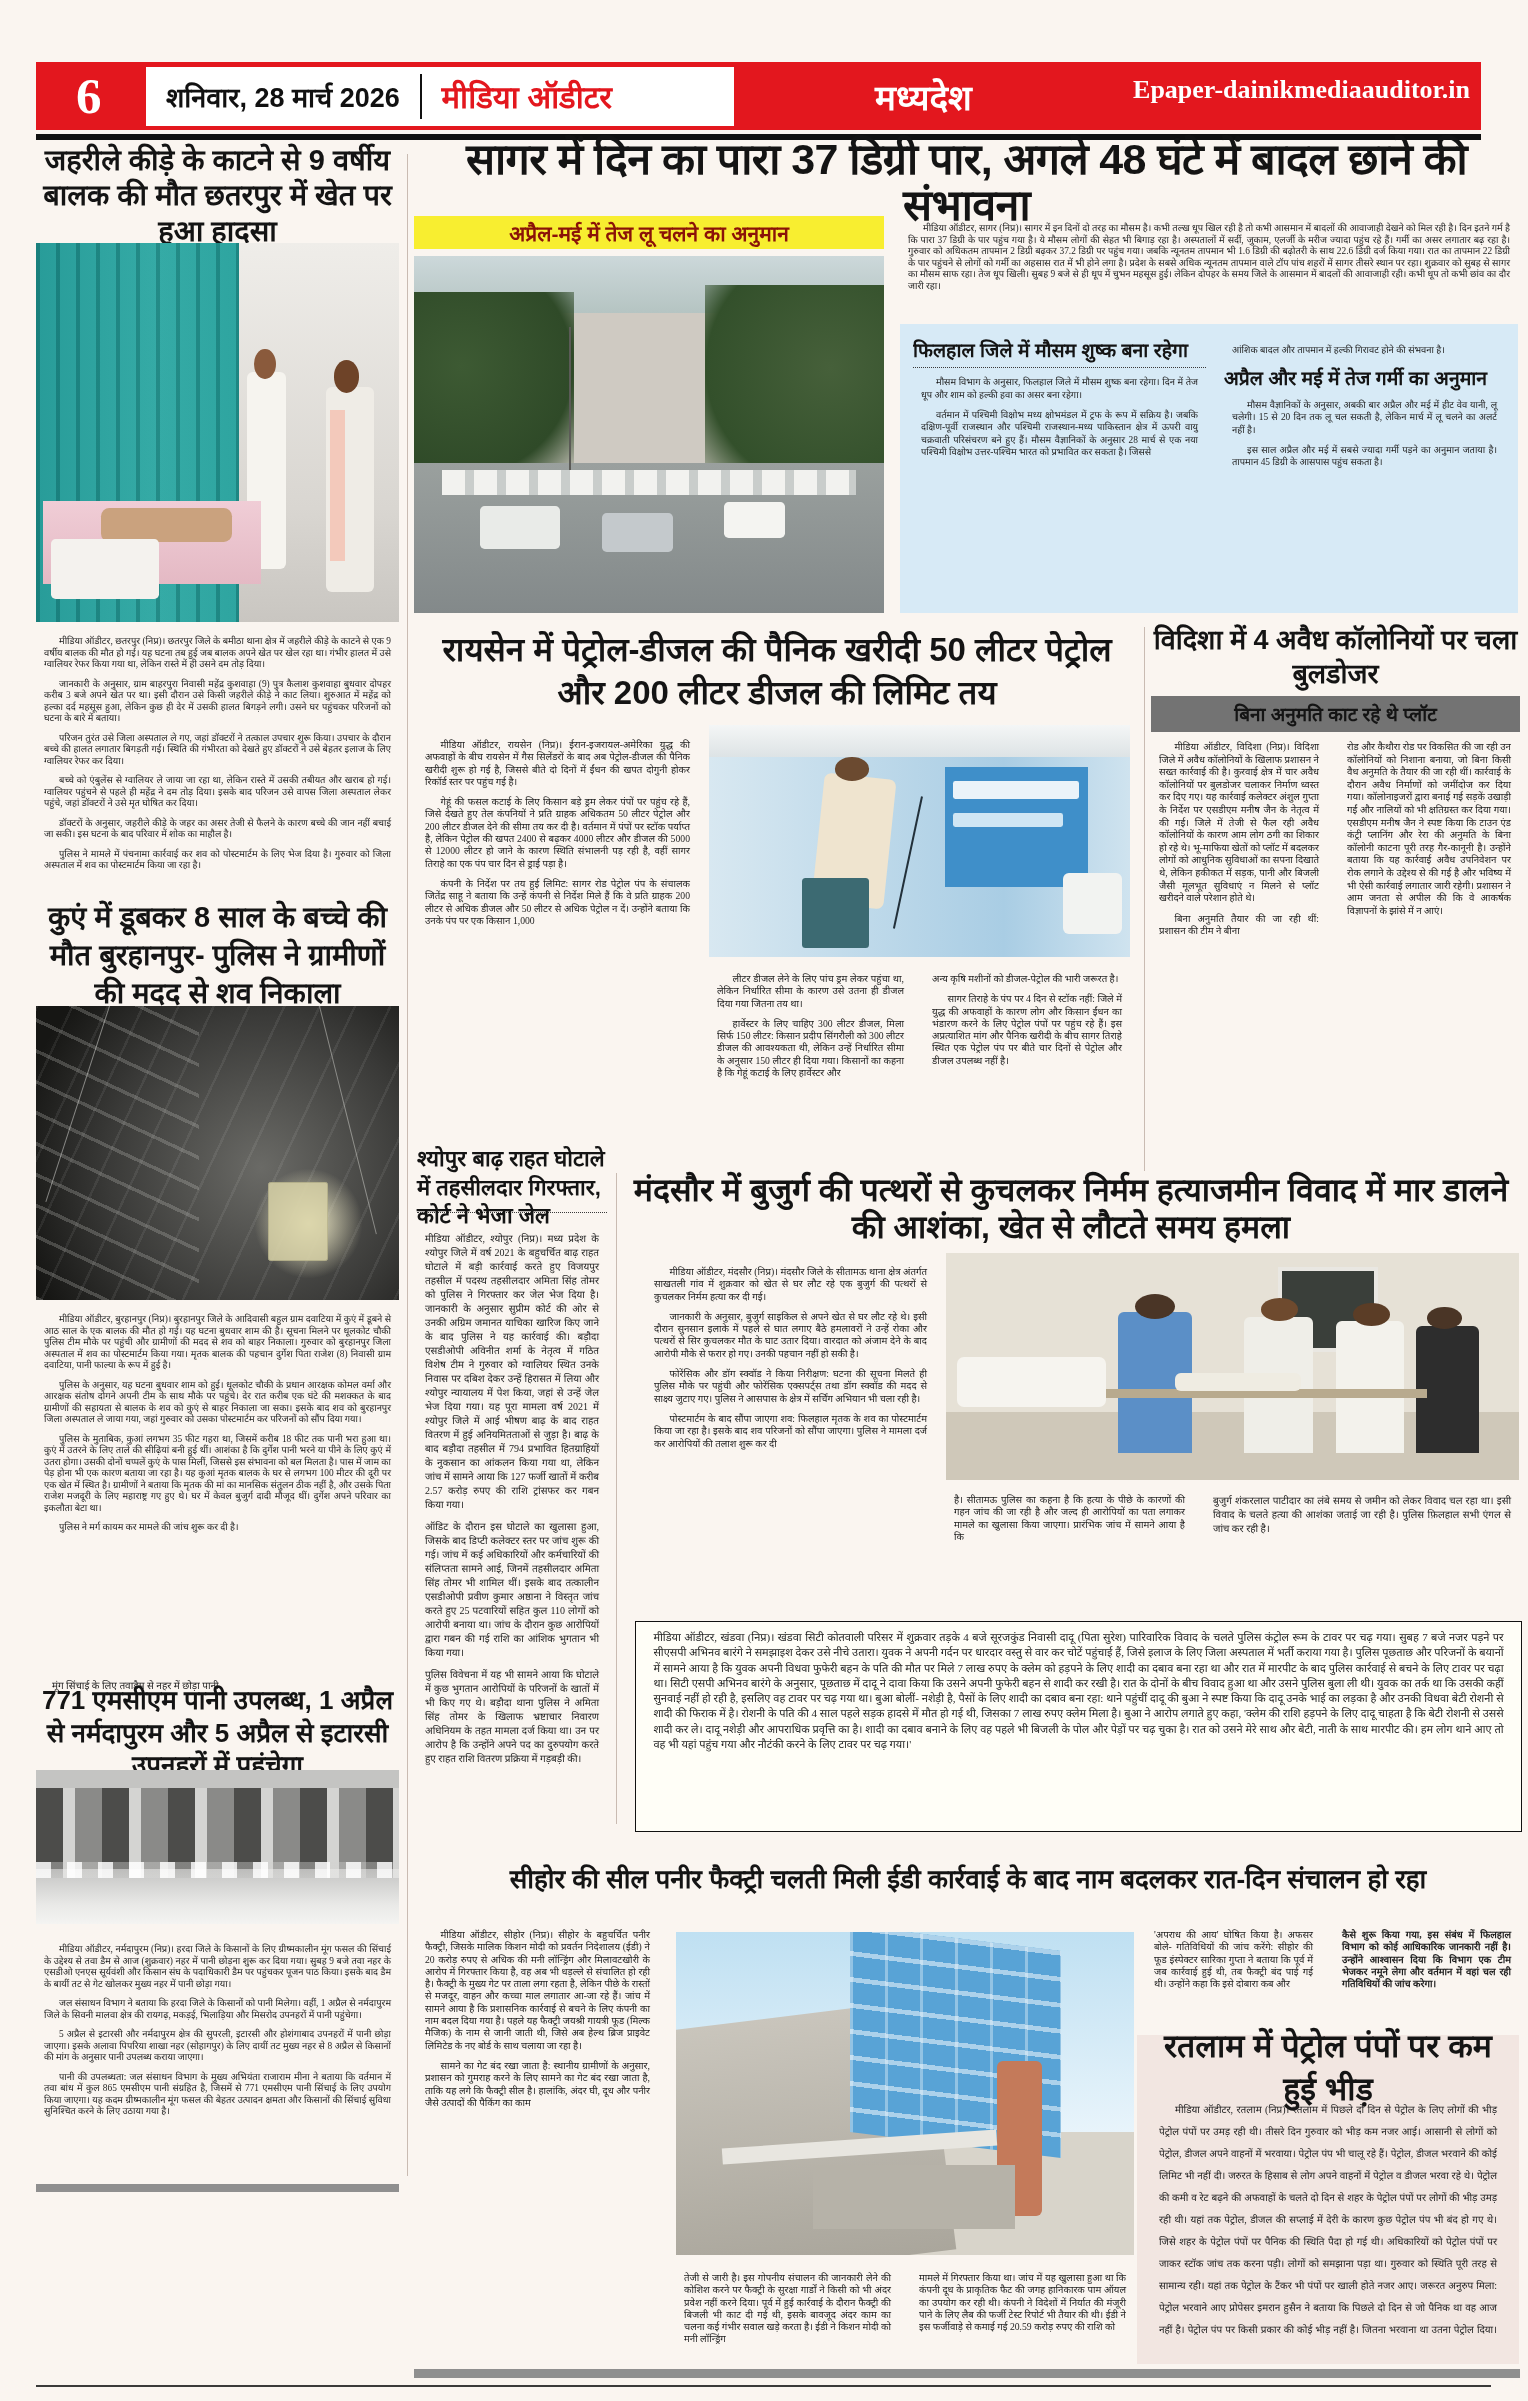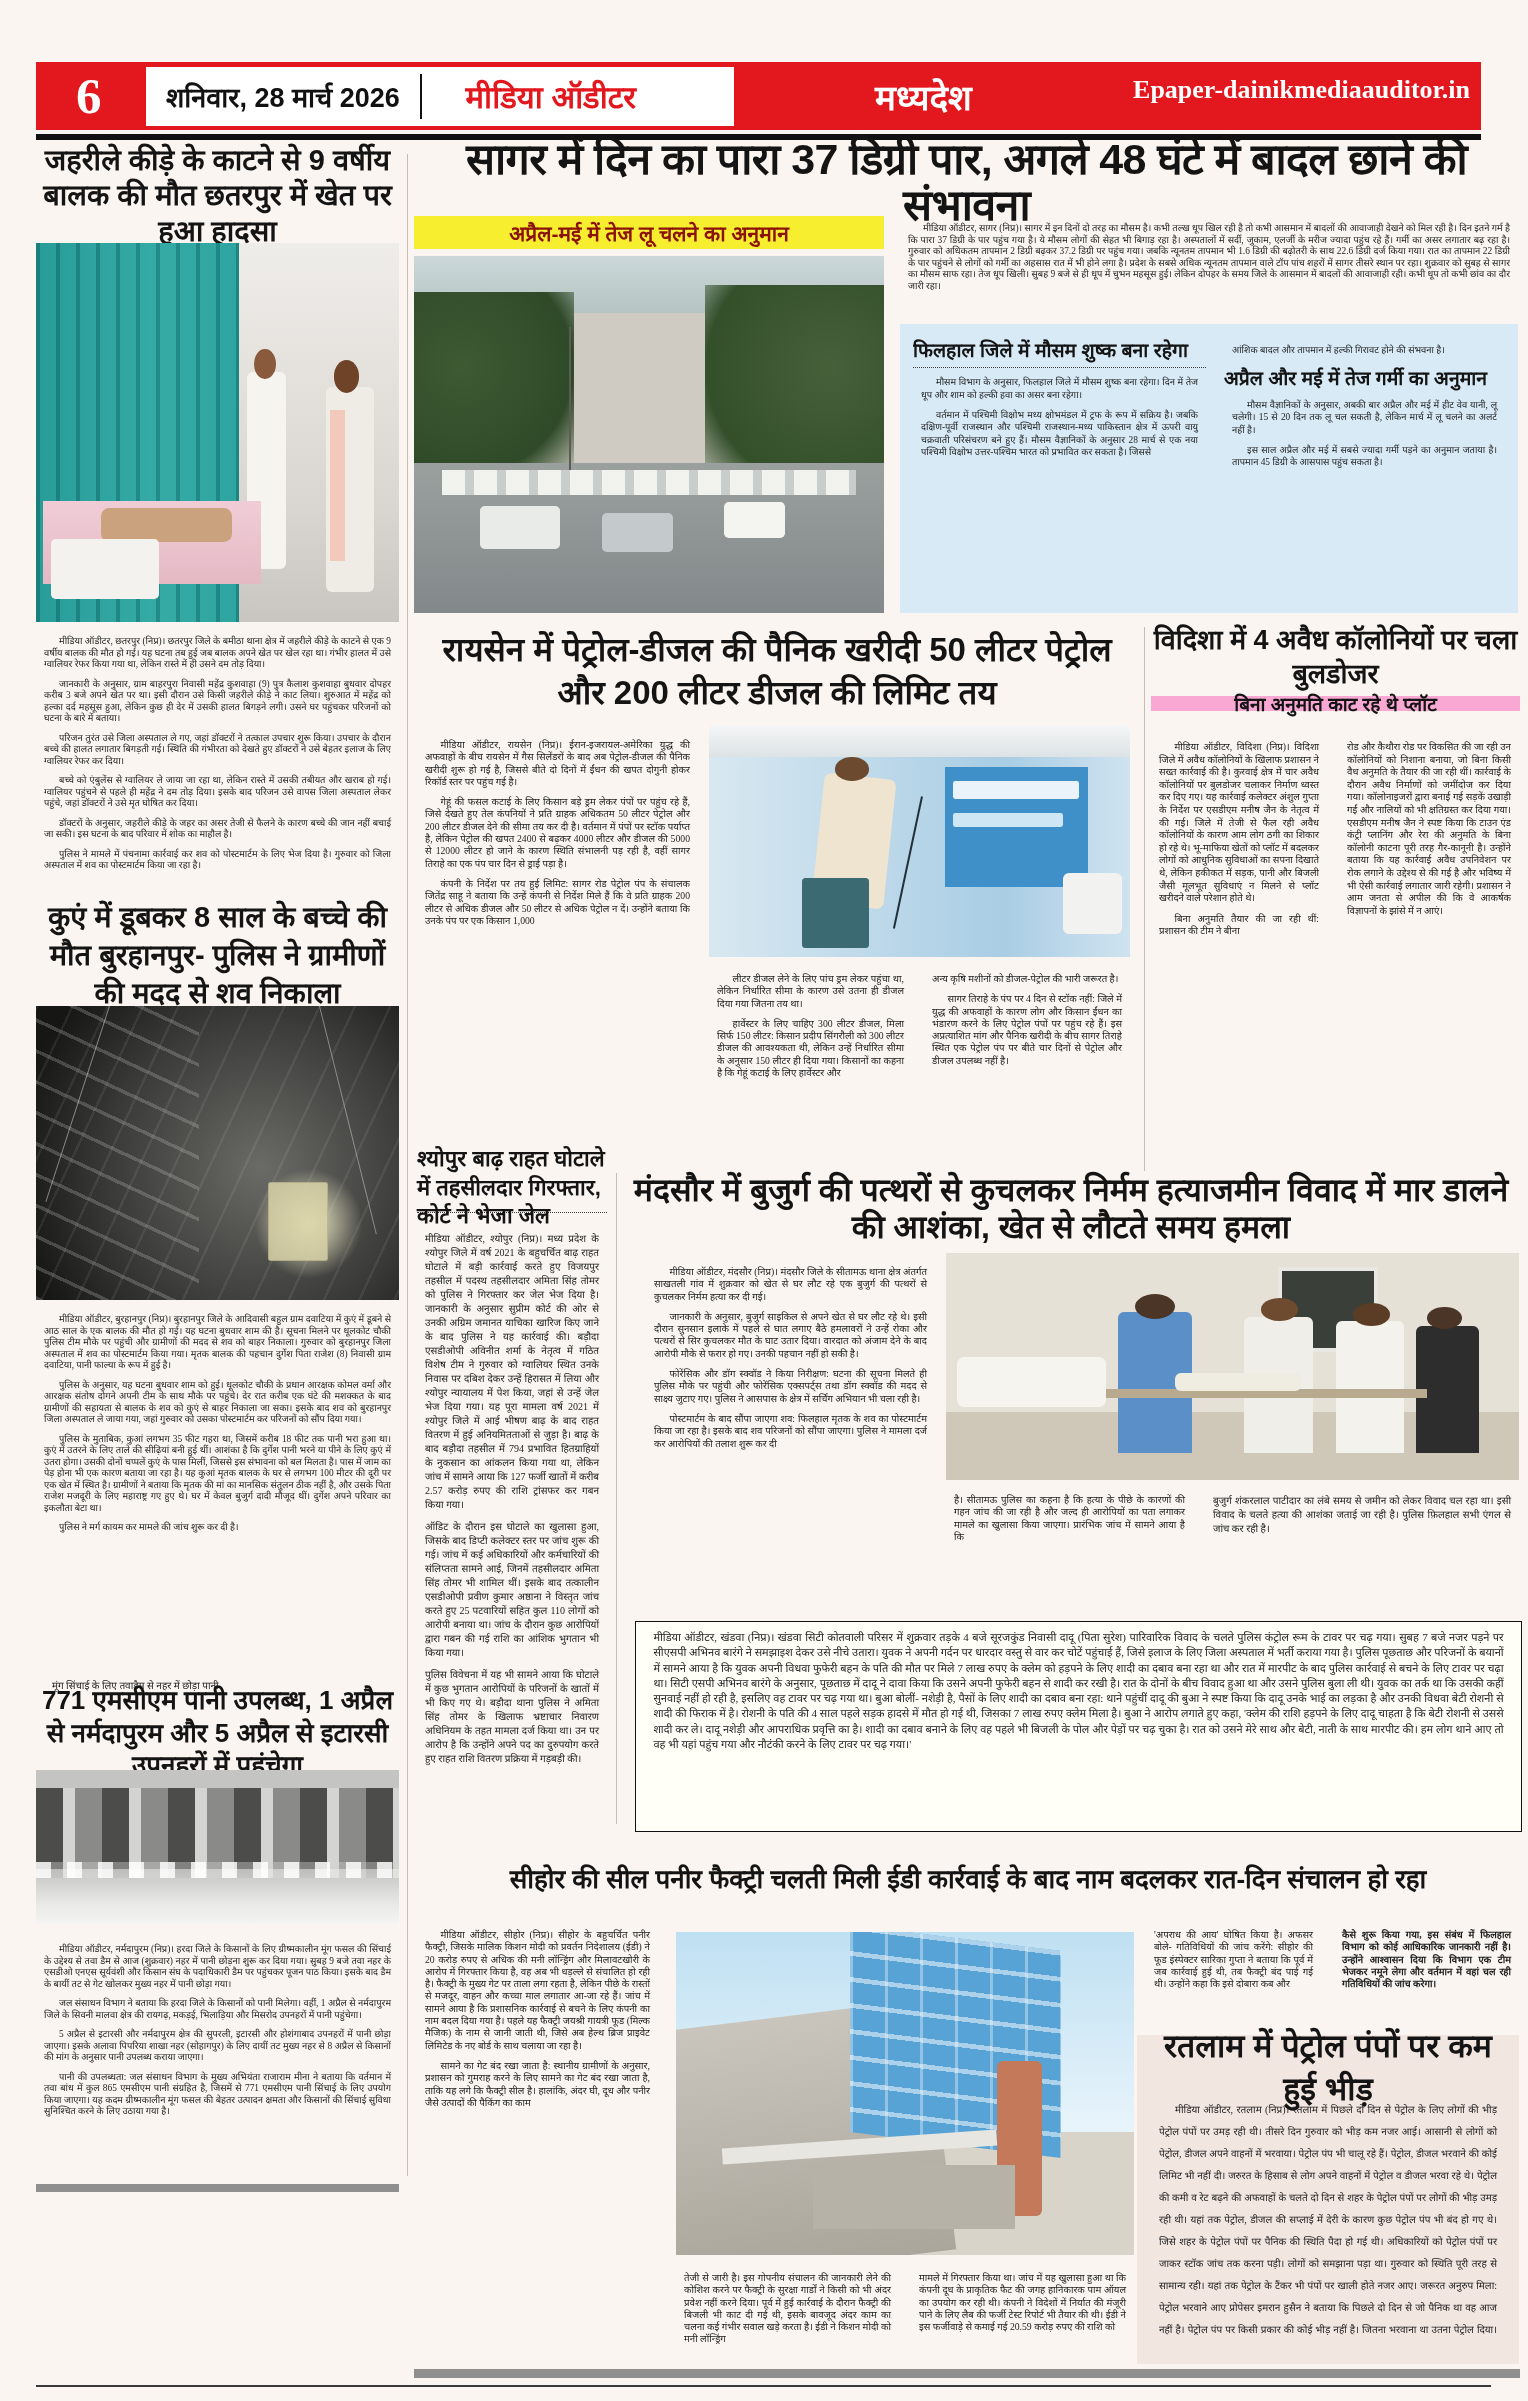--- a/index.html
+++ b/index.html
@@ -22,21 +22,21 @@
 </head>
 <body>
 
 <div id="page">
 
   <div class="abs" id="banner">
     <div class="abs center" style="left:11.8px;top:0;width:82px;height:68px;color:#fff;font-family:'Liberation Serif',serif;font-weight:700;font-size:51px;">6</div>
     <div class="abs" style="left:110px;top:4.7px;width:588px;height:59px;background:#fff;display:flex;align-items:center;">
       <div style="flex:0 0 auto;padding:0 20px;font-family:'Liberation Sans',sans-serif;font-weight:800;font-size:27px;color:#111;">शनिवार, 28 मार्च 2026</div>
       <div style="width:1.8px;height:45px;background:#111;"></div>
-      <div style="flex:0 0 auto;padding:0 20px;font-family:'Liberation Sans',sans-serif;font-weight:800;font-size:31px;color:#e3171e;margin-left:24px;">मीडिया ऑडीटर</div>
+      <div style="flex:0 0 auto;padding:0 20px;font-family:'Liberation Sans',sans-serif;font-weight:800;font-size:31px;color:#e3171e;">मीडिया ऑडीटर</div>
     </div>
     <div class="abs center" style="left:764px;top:0;width:247px;height:68px;color:#fff;font-family:'Liberation Sans',sans-serif;font-weight:800;font-size:35px;">मध्यदेश</div>
     <div class="abs center" style="left:1042px;top:0;width:447px;height:56px;color:#fff;font-family:'Liberation Serif',serif;font-weight:700;font-size:26px;">Epaper-dainikmediaauditor.in</div>
   </div>
   <div class="abs" id="blackbar"></div>
 
   <div class="vrule" style="left:407px;top:154px;height:2022px;"></div>
   <div class="vrule" style="left:1144px;top:627px;height:544px;"></div>
   <div class="vrule" style="left:616px;top:1173px;height:651px;"></div>
 
@@ -161,21 +161,21 @@
   <div class="abs tblock" style="left:709px;top:965px;width:203px;height:206px;font-size:9.7px;line-height:12.3px;">
     <p class="bp">लीटर डीजल लेने के लिए पांच ड्रम लेकर पहुंचा था, लेकिन निर्धारित सीमा के कारण उसे उतना ही डीजल दिया गया जितना तय था।</p>
     <p class="bp">हार्वेस्टर के लिए चाहिए 300 लीटर डीजल, मिला सिर्फ 150 लीटर: किसान प्रदीप सिंगरौली को 300 लीटर डीजल की आवश्यकता थी, लेकिन उन्हें निर्धारित सीमा के अनुसार 150 लीटर ही दिया गया। किसानों का कहना है कि गेहूं कटाई के लिए हार्वेस्टर और</p>
   </div>
   <div class="abs tblock" style="left:924px;top:965px;width:206px;height:206px;font-size:9.7px;line-height:12.3px;">
     <p class="bp" style="text-indent:0;">अन्य कृषि मशीनों को डीजल-पेट्रोल की भारी जरूरत है।</p>
     <p class="bp">सागर तिराहे के पंप पर 4 दिन से स्टॉक नहीं: जिले में युद्ध की अफवाहों के कारण लोग और किसान ईंधन का भंडारण करने के लिए पेट्रोल पंपों पर पहुंच रहे हैं। इस अप्रत्याशित मांग और पैनिक खरीदी के बीच सागर तिराहे स्थित एक पेट्रोल पंप पर बीते चार दिनों से पेट्रोल और डीजल उपलब्ध नहीं है।</p>
   </div>
 
   <div class="abs hd center" style="left:1151px;top:623px;width:369px;height:69px;font-size:27px;line-height:1.25;">विदिशा में 4 अवैध कॉलोनियों पर चला बुलडोजर</div>
-  <div class="abs center" style="left:1151px;top:696px;width:369px;height:15px;background:#f9a8d4;">
+  <div class="abs center" style="left:1151px;top:696px;width:369px;height:36px;background:#737373;">
     <span class="hd" style="font-size:19px;color:#141414;">बिना अनुमति काट रहे थे प्लॉट</span>
   </div>
   <div class="abs tblock" style="left:1151px;top:733px;width:176px;height:404px;font-size:9.7px;line-height:12.6px;">
     <p class="bp">मीडिया ऑडीटर, विदिशा (निप्र)। विदिशा जिले में अवैध कॉलोनियों के खिलाफ प्रशासन ने सख्त कार्रवाई की है। कुरवाई क्षेत्र में चार अवैध कॉलोनियों पर बुलडोजर चलाकर निर्माण ध्वस्त कर दिए गए। यह कार्रवाई कलेक्टर अंशुल गुप्ता के निर्देश पर एसडीएम मनीष जैन के नेतृत्व में की गई। जिले में तेजी से फैल रही अवैध कॉलोनियों के कारण आम लोग ठगी का शिकार हो रहे थे। भू-माफिया खेतों को प्लॉट में बदलकर लोगों को आधुनिक सुविधाओं का सपना दिखाते थे, लेकिन हकीकत में सड़क, पानी और बिजली जैसी मूलभूत सुविधाएं न मिलने से प्लॉट खरीदने वाले परेशान होते थे।</p>
     <p class="bp">बिना अनुमति तैयार की जा रही थीं: प्रशासन की टीम ने बीना</p>
   </div>
   <div class="abs tblock" style="left:1339px;top:733px;width:180px;height:404px;font-size:9.7px;line-height:12.6px;">
     <p class="bp" style="text-indent:0;">रोड और कैथौरा रोड पर विकसित की जा रही उन कॉलोनियों को निशाना बनाया, जो बिना किसी वैध अनुमति के तैयार की जा रही थीं। कार्रवाई के दौरान अवैध निर्माणों को जमींदोज कर दिया गया। कॉलोनाइजरों द्वारा बनाई गई सड़कें उखाड़ी गईं और नालियों को भी क्षतिग्रस्त कर दिया गया। एसडीएम मनीष जैन ने स्पष्ट किया कि टाउन एंड कंट्री प्लानिंग और रेरा की अनुमति के बिना कॉलोनी काटना पूरी तरह गैर-कानूनी है। उन्होंने बताया कि यह कार्रवाई अवैध उपनिवेशन पर रोक लगाने के उद्देश्य से की गई है और भविष्य में भी ऐसी कार्रवाई लगातार जारी रहेगी। प्रशासन ने आम जनता से अपील की कि वे आकर्षक विज्ञापनों के झांसे में न आएं।</p>
   </div>
 

